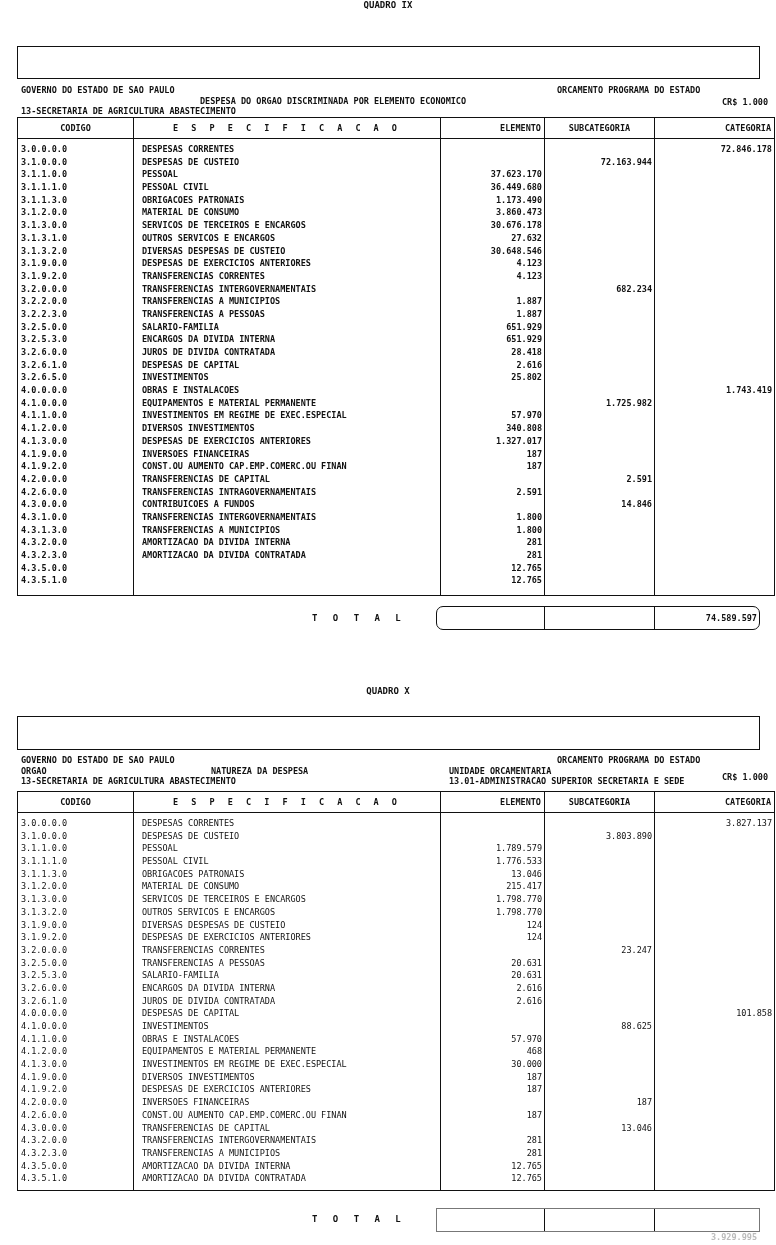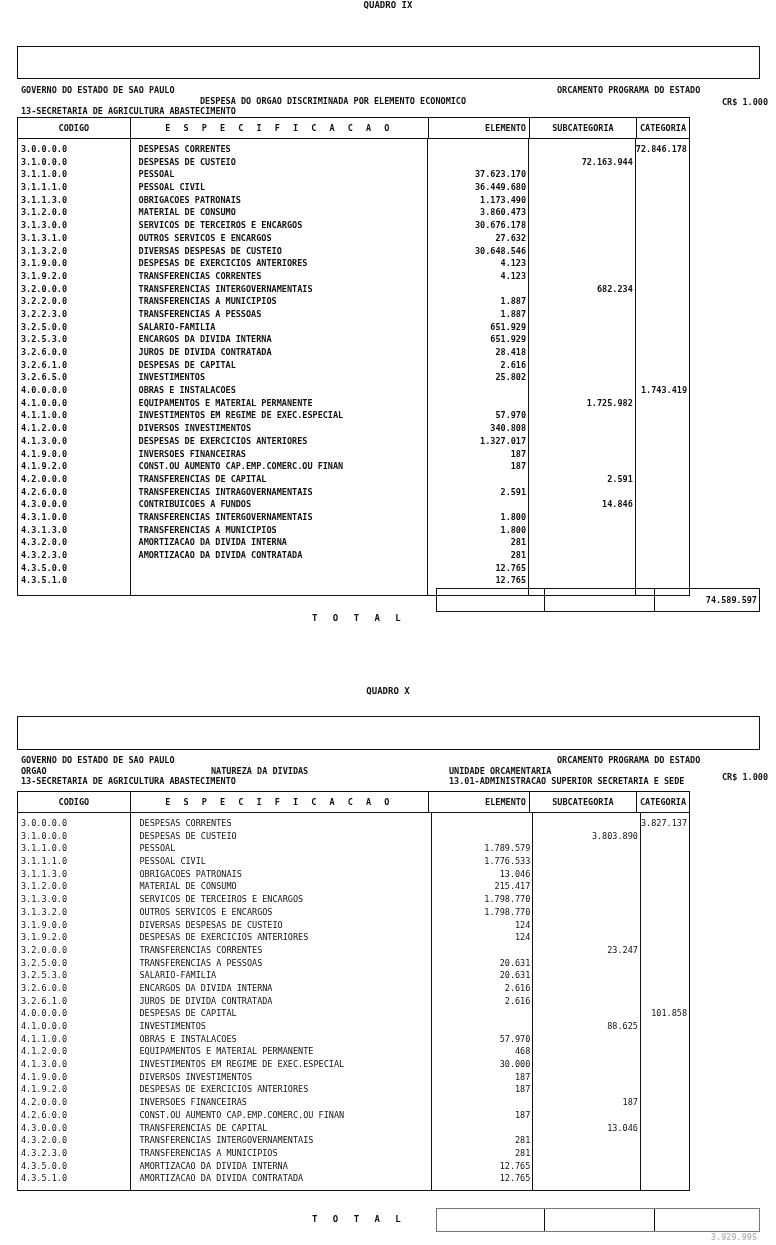--- a/index.html
+++ b/index.html
@@ -5,21 +5,21 @@
   html, body { margin:0; padding:0; background:#fff; }
   body { width:776px; height:1245px; position:relative; overflow:hidden;
          font-family:"DejaVu Sans Mono","Liberation Mono",monospace; color:#111; }
   .abs { position:absolute; }
   .quadro-title { left:0; width:776px; text-align:center; font-size:9px; font-weight:bold; }
   .hdr-box { left:17px; width:743px; border:1.5px solid #111; box-sizing:border-box;
              font-size:8.5px; font-weight:bold; line-height:10.5px; padding:1px 3px; }
   .hdr-line { position:relative; height:10.5px; white-space:pre; }
   .hdr-line span { position:absolute; top:0;margin-top:37px; }
   .unit { right:8px; font-size:8.5px; font-weight:bold; }
-  .table { left:17px; width:673px; border:1.5px solid #111; box-sizing:border-box; }
+  .table { left:17px; width:758px; border:1.5px solid #111; box-sizing:border-box; }
   .thead { display:flex; height:20px; border-bottom:1.5px solid #111; font-size:8.5px; font-weight:bold; }
   .col { box-sizing:border-box; }
   .c-cod { width:116px; border-right:1.5px solid #111; }
   .c-esp { width:307px; border-right:1.5px solid #111; }
   .c-ele { width:104px; border-right:1.5px solid #111; }
   .c-sub { width:110px; border-right:1.5px solid #111; }
   .c-cat { flex:1; }
   .thead .col { display:flex; align-items:center; padding:0 3px; }
   .thead .c-cod, .thead .c-esp { justify-content:center; }
   .thead .c-ele, .thead .c-sub, .thead .c-cat { justify-content:flex-end; }
@@ -250,36 +250,36 @@
         <div class="cell"></div>
         <div class="cell"></div>
         <div class="cell"></div>
         <div class="cell"></div>
         <div class="cell"></div>
       </div>
   </div>
 </div>
 
 <div class="abs total-label" style="top:613px;left:312px;">T O T A L</div>
-<div class="abs total-box" style="top:588px;">
+<div class="abs total-box" style="top:606px;border-radius:7px;">
   <div class="tb tb1"></div>
   <div class="tb tb2"></div>
   <div class="tb tb3">74.589.597</div>
 </div>
 
 <div class="abs quadro-title" style="top:686px;">QUADRO X</div>
 
 <div class="abs hdr-box" style="top:716px;height:34px;">
   <div class="hdr-line">
     <span style="left:0">GOVERNO DO ESTADO DE SAO PAULO</span>
     <span style="left:536px">ORCAMENTO PROGRAMA DO ESTADO</span>
   </div>
   <div class="hdr-line light">
     <span style="left:0">ORGAO</span>
-    <span style="left:190px">NATUREZA DA DIVIDAS</span>
+    <span style="left:190px">NATUREZA DA DESPESA</span>
     <span style="left:428px">UNIDADE ORCAMENTARIA</span>
   </div>
   <div class="hdr-line">
     <span style="left:0">13-SECRETARIA DE AGRICULTURA ABASTECIMENTO</span>
     <span style="left:428px">13.01-ADMINISTRACAO SUPERIOR SECRETARIA E SEDE</span>
   </div>
 </div>
 
 <div class="abs unit" style="top:772px;">CR$ 1.000</div>
 

